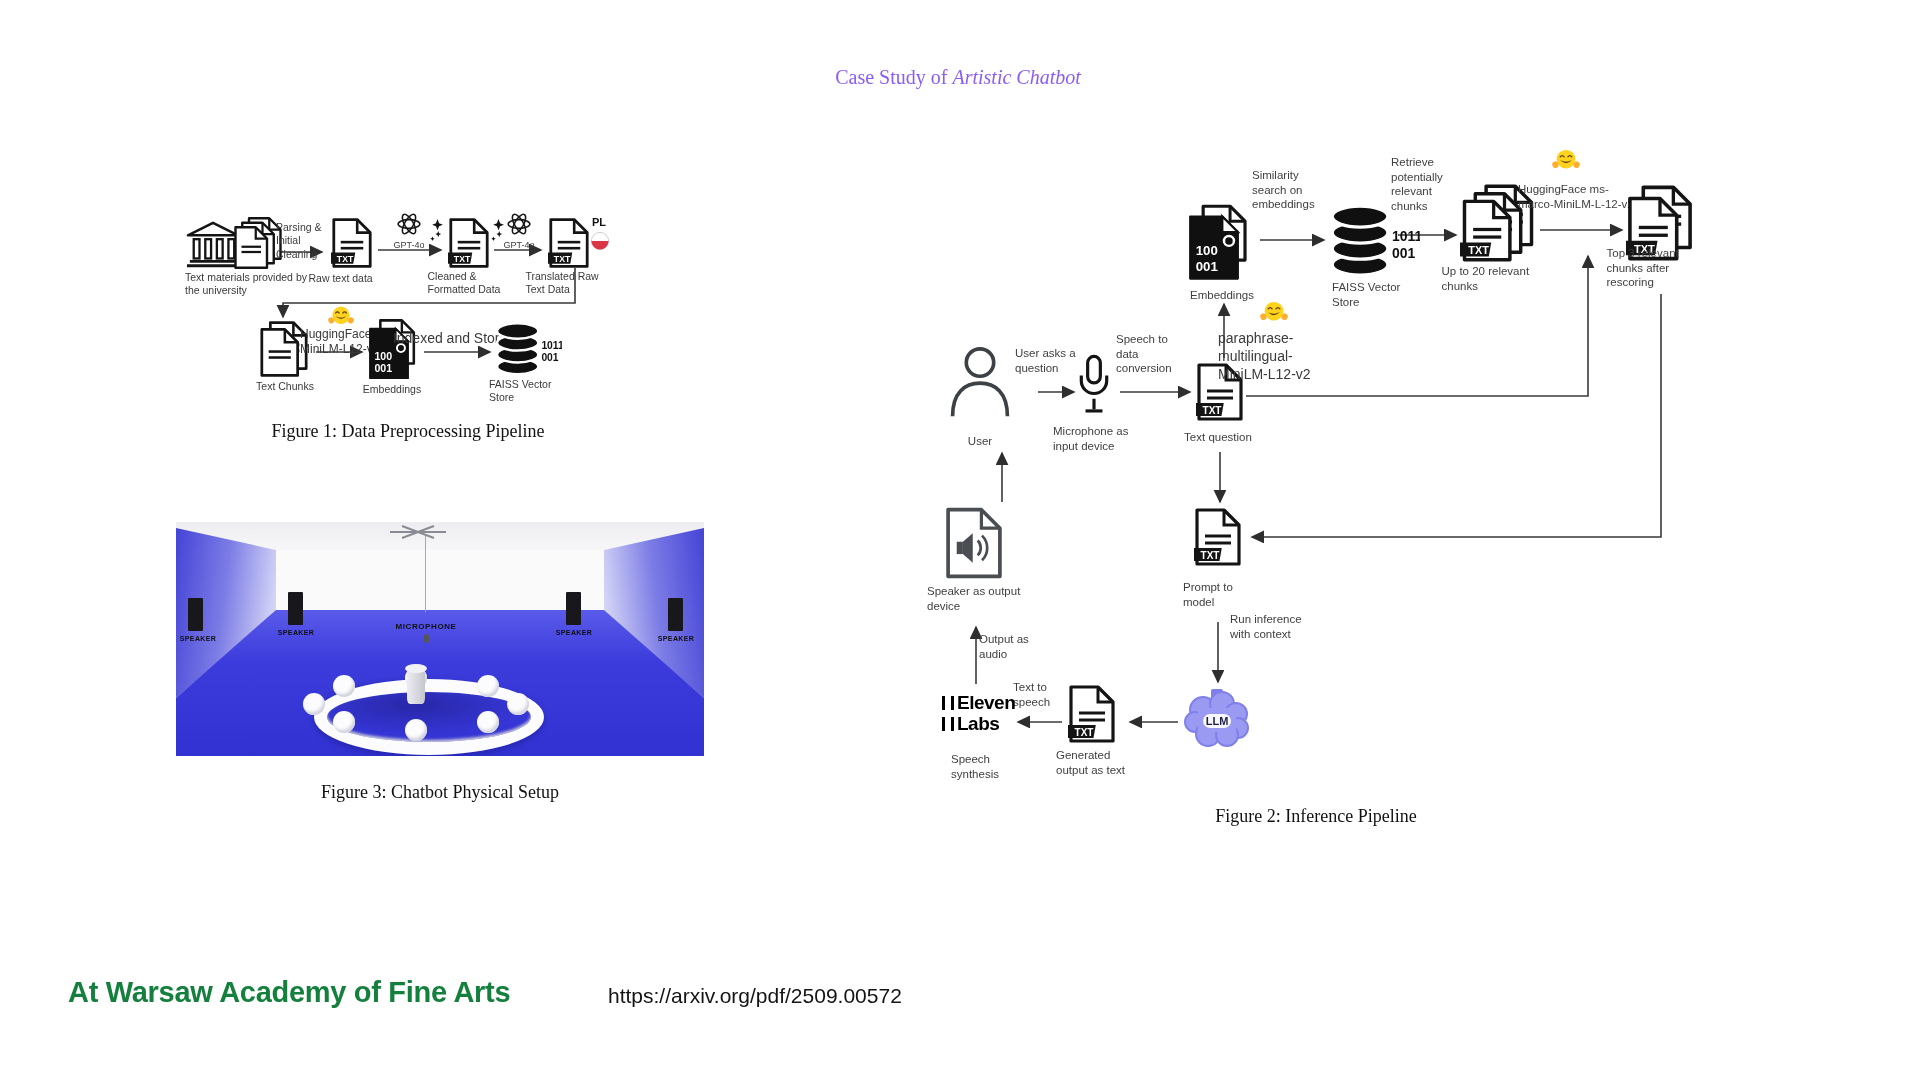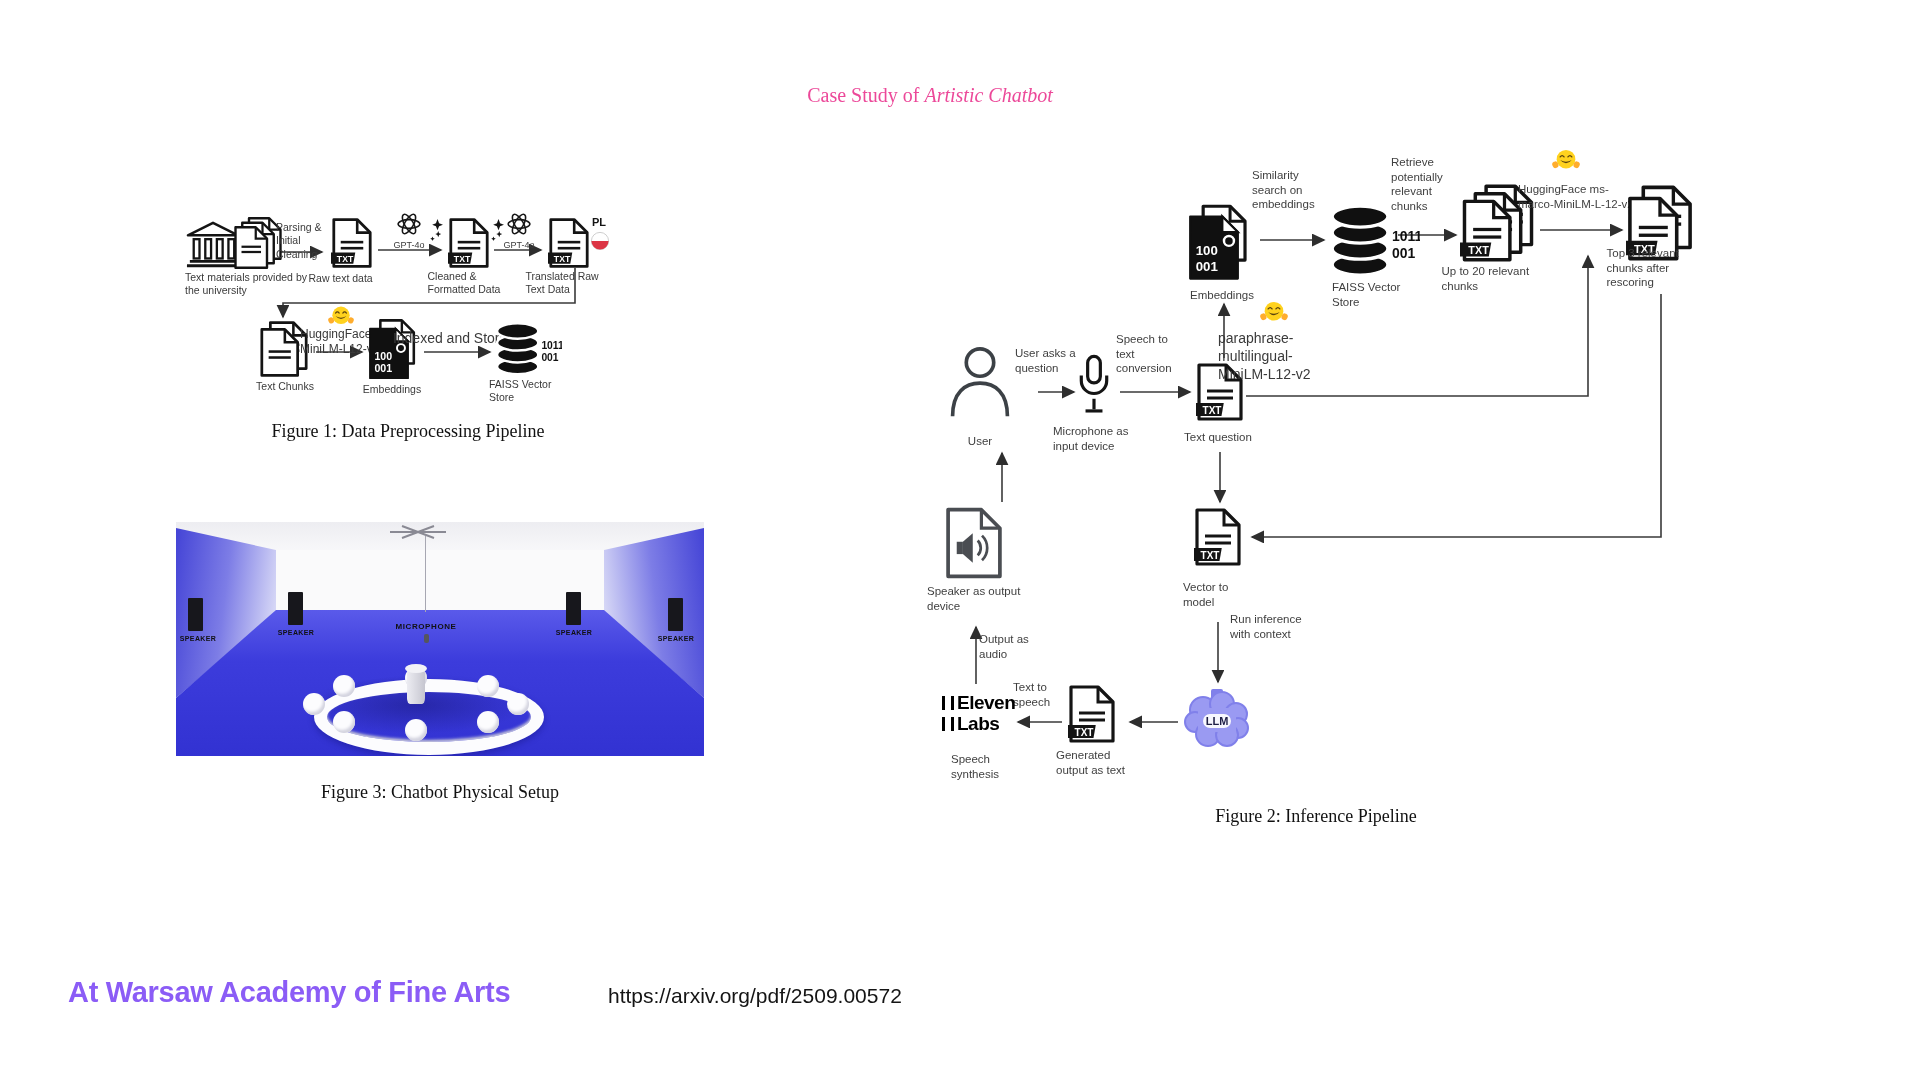--- a/index.html
+++ b/index.html
@@ -1,20 +1,20 @@
 <!DOCTYPE html>
 <html><head>
 <meta charset="utf-8">
 <style>
   html,body{margin:0;padding:0;background:#fff;}
   #page{position:relative;width:1920px;height:1080px;background:#fff;overflow:hidden;
         font-family:"Liberation Sans",sans-serif;color:#222;}
   .abs{position:absolute;}
-  .ttl{position:absolute;left:930px;top:66px;transform:translateX(-50%);
-       font:20px "Liberation Serif",serif;color:#ec4899;white-space:nowrap;margin-top:18px;}
+  .ttl{position:absolute;left:958px;top:66px;transform:translateX(-50%);
+       font:20px "Liberation Serif",serif;color:#8b5cf6;white-space:nowrap;}
   .ttl i{font-style:italic;}
   .cap{position:absolute;transform:translateX(-50%);font:18px "Liberation Serif",serif;
        color:#111;white-space:nowrap;}
   .lbl{position:absolute;transform:translateX(-50%);text-align:left;
        font:10.5px/1.28 "Liberation Sans",sans-serif;color:#3a3a3a;}
   .lbl2{font-size:11.5px;color:#3f3f3f;}
   .nw{white-space:nowrap;}
   svg text{font-family:"Liberation Sans",sans-serif;}
   .wires{position:absolute;left:0;top:0;pointer-events:none;}
   
@@ -50,21 +50,21 @@
        box-shadow:inset -2px -3px 3px #d3d3df;}
   .ped{position:absolute;left:231px;top:146px;width:18px;height:36px;border-radius:3px/6px;
        background:linear-gradient(90deg,#ececf2,#c6c6d0);}
   .pedtop{position:absolute;left:229px;top:142px;width:22px;height:9px;border-radius:50%;background:#f2f2f6;}
   .micline{position:absolute;left:249px;top:14px;width:1px;height:76px;background:#a7a7b2;}
   .micdot{position:absolute;left:247px;top:88px;width:5px;height:9px;border-radius:2px;background:#55555e;}
   
   .authors{position:absolute;left:68px;top:934px;font:700 29px "Liberation Sans",sans-serif;
            letter-spacing:-0.3px;color:#0c0c0c;white-space:nowrap;}
   .affil{position:absolute;left:68px;top:976px;font:700 29px "Liberation Sans",sans-serif;
-         letter-spacing:-0.3px;color:#8b5cf6;white-space:nowrap;}
+         letter-spacing:-0.3px;color:#15803d;white-space:nowrap;}
   .url{position:absolute;left:608px;top:984px;font:21px "Liberation Sans",sans-serif;
        color:#141414;text-decoration:none;white-space:nowrap;}
 </style>
 </head>
 <body>
 
 <div id="page">
 
   <svg width="0" height="0" style="position:absolute" aria-hidden="true">
     <defs>
@@ -363,36 +363,36 @@
       </svg>
     <div class="lbl lbl2 nw" style="left:980px;top:434px">User</div>
 
     <div class="lbl lbl2" style="left:1054px;top:346px;width:78px">User asks a question</div>
 
     <svg class="abs" style="left:1076px;top:354px" width="36" height="62">
         <use href="#sym-mic"></use>
       </svg>
     <div class="lbl lbl2" style="left:1094px;top:424px;width:82px">Microphone as input device</div>
 
-    <div class="lbl lbl2" style="left:1152px;top:332px;width:72px">Speech to text conversion</div>
+    <div class="lbl lbl2" style="left:1152px;top:332px;width:72px">Speech to data conversion</div>
 
     <svg class="abs" style="left:1196px;top:362px" width="48" height="60">
         <use href="#sym-txtdoc"></use>
       </svg>
     <div class="lbl lbl2 nw" style="left:1218px;top:430px">Text question</div>
 
     <svg class="abs" style="left:1260px;top:300px" width="28" height="24">
         <use href="#sym-hug"></use>
       </svg>
     <div class="lbl" style="left:1274px;top:330px;width:112px;font-size:14px">paraphrase-multilingual-MiniLM-L12-v2</div>
 
     <svg class="abs" style="left:1194px;top:506px" width="48" height="62">
         <use href="#sym-txtdoc"></use>
       </svg>
-    <div class="lbl lbl2" style="left:1218px;top:580px;width:70px">Vector to model</div>
+    <div class="lbl lbl2" style="left:1218px;top:580px;width:70px">Prompt to model</div>
 
     <div class="lbl lbl2" style="left:1270px;top:612px;width:80px">Run inference with context</div>
 
     <svg class="abs" style="left:1182px;top:688px" width="70" height="62">
         <use href="#sym-brain"></use>
       </svg>
 
     <svg class="abs" style="left:1068px;top:684px" width="48" height="60">
         <use href="#sym-txtdoc"></use>
       </svg>

